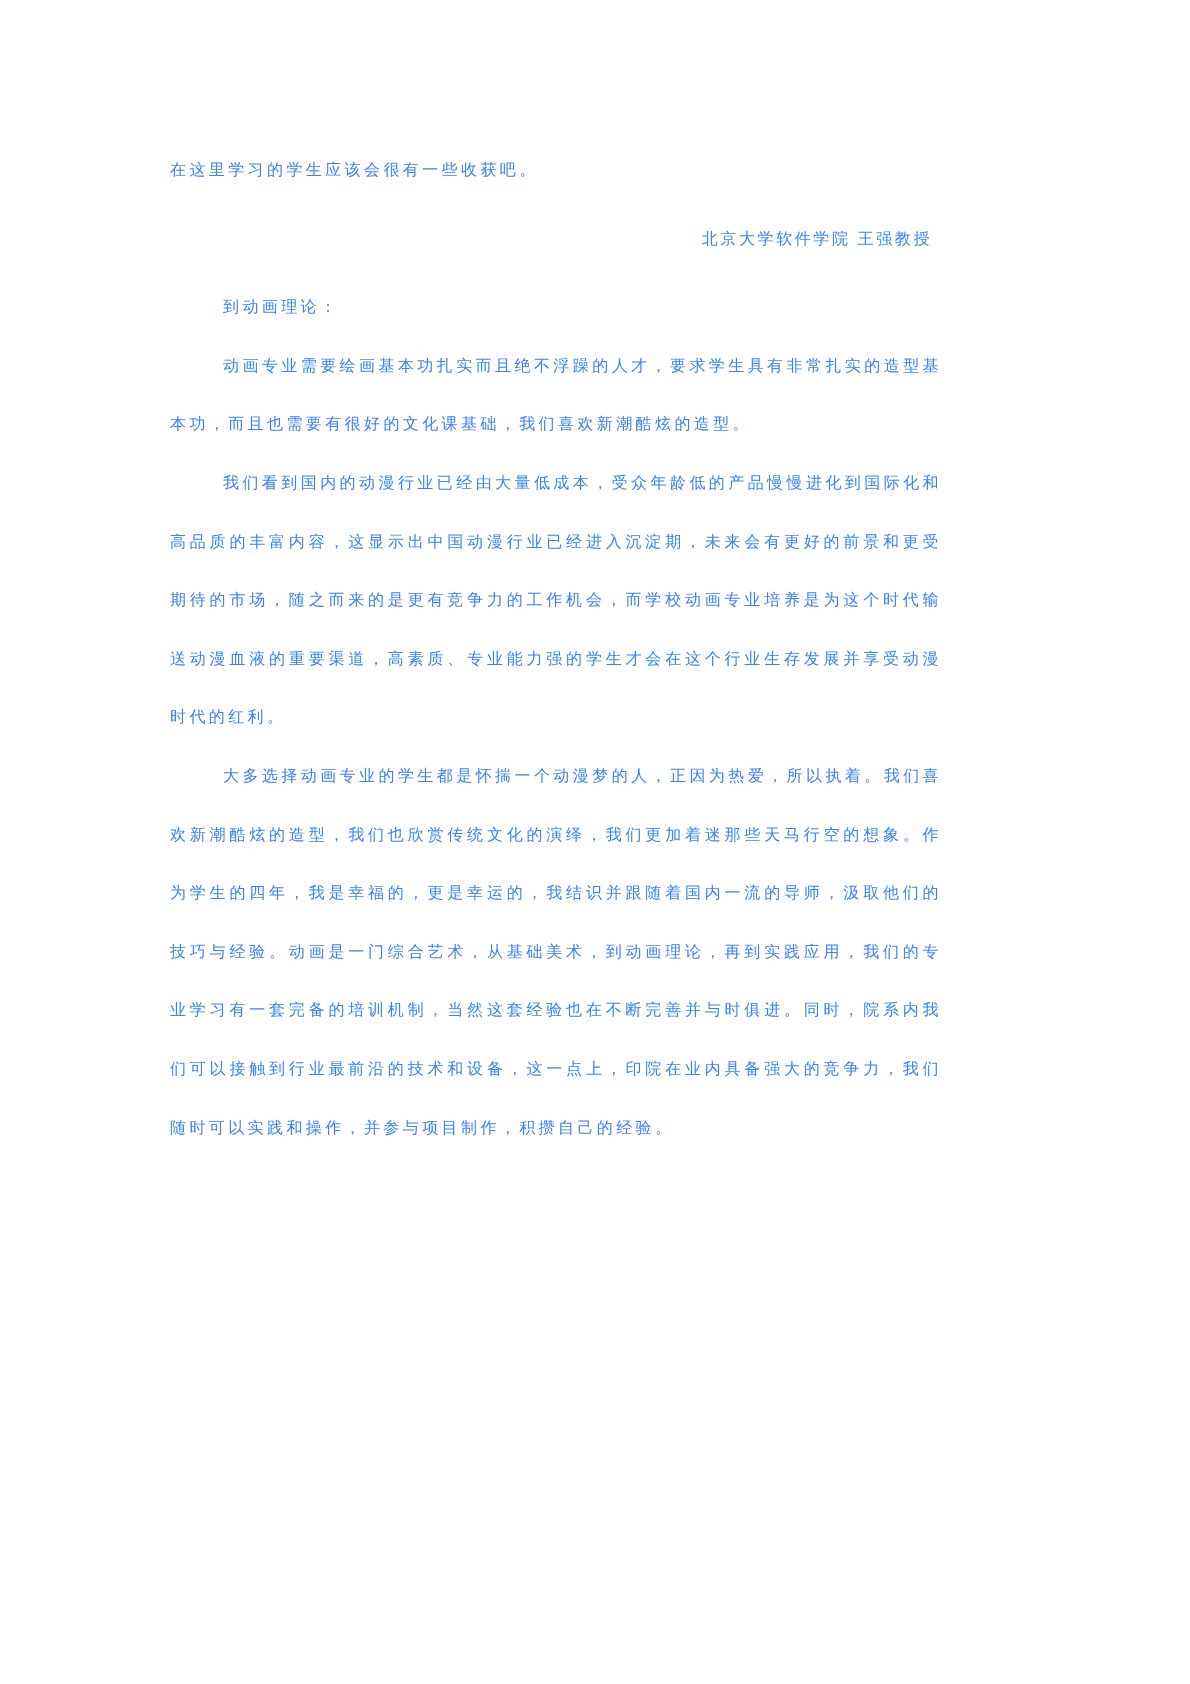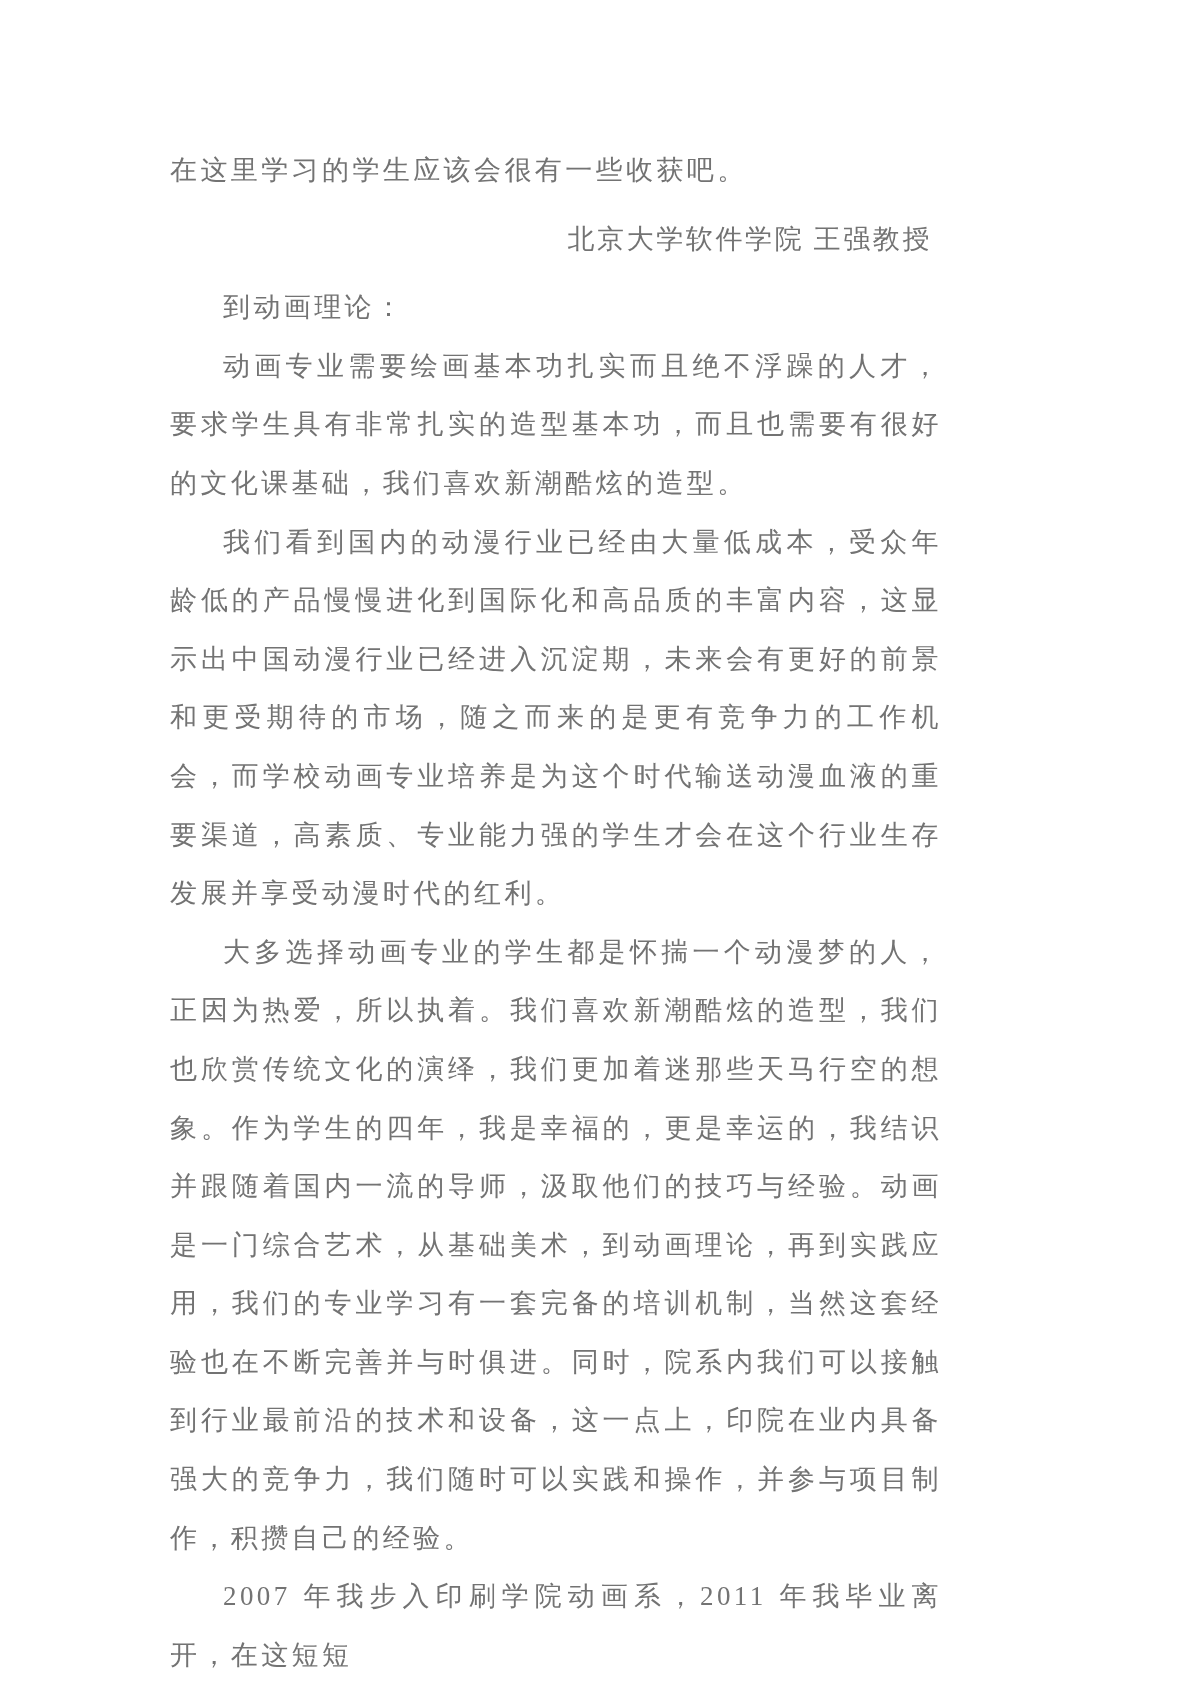--- a/index.html
+++ b/index.html
@@ -11,23 +11,23 @@
       width: 1190px;
       height: 1684px;
       position: relative;
       overflow: hidden;
     }
     .page {
       position: absolute;
       left: 170px;
       top: 141px;
       width: 772px;
-      font-family: Liberation Serif, serif;
-      font-size: 27px;
-      color: #737373;
+      font-family: Liberation Sans, sans-serif;
+      font-size: 16px;
+      color: #3b82f6;
       line-height: 58.6px;
       letter-spacing: 3.4px;
     }
     .para {
       margin: 0;
       text-align: justify;
       text-align-last: left;
     }
     .indent {
       text-indent: 53px;
@@ -42,14 +42,13 @@
 </head>
 <body>
 
 <div class="page">
   <p class="para">在这里学习的学生应该会很有一些收获吧。</p>
   <p class="signature">北京大学软件学院 王强教授</p>
   <p class="para indent">到动画理论：</p>
   <p class="para indent">动画专业需要绘画基本功扎实而且绝不浮躁的人才，要求学生具有非常扎实的造型基本功，而且也需要有很好的文化课基础，我们喜欢新潮酷炫的造型。</p>
   <p class="para indent">我们看到国内的动漫行业已经由大量低成本，受众年龄低的产品慢慢进化到国际化和高品质的丰富内容，这显示出中国动漫行业已经进入沉淀期，未来会有更好的前景和更受期待的市场，随之而来的是更有竞争力的工作机会，而学校动画专业培养是为这个时代输送动漫血液的重要渠道，高素质、专业能力强的学生才会在这个行业生存发展并享受动漫时代的红利。</p>
   <p class="para indent">大多选择动画专业的学生都是怀揣一个动漫梦的人，正因为热爱，所以执着。我们喜欢新潮酷炫的造型，我们也欣赏传统文化的演绎，我们更加着迷那些天马行空的想象。作为学生的四年，我是幸福的，更是幸运的，我结识并跟随着国内一流的导师，汲取他们的技巧与经验。动画是一门综合艺术，从基础美术，到动画理论，再到实践应用，我们的专业学习有一套完备的培训机制，当然这套经验也在不断完善并与时俱进。同时，院系内我们可以接触到行业最前沿的技术和设备，这一点上，印院在业内具备强大的竞争力，我们随时可以实践和操作，并参与项目制作，积攒自己的经验。</p>
-  <p class="para indent">2007 年我步入印刷学院动画系，2011 年我毕业离开，在这短短</p>
 </div>
 
 </body></html>

